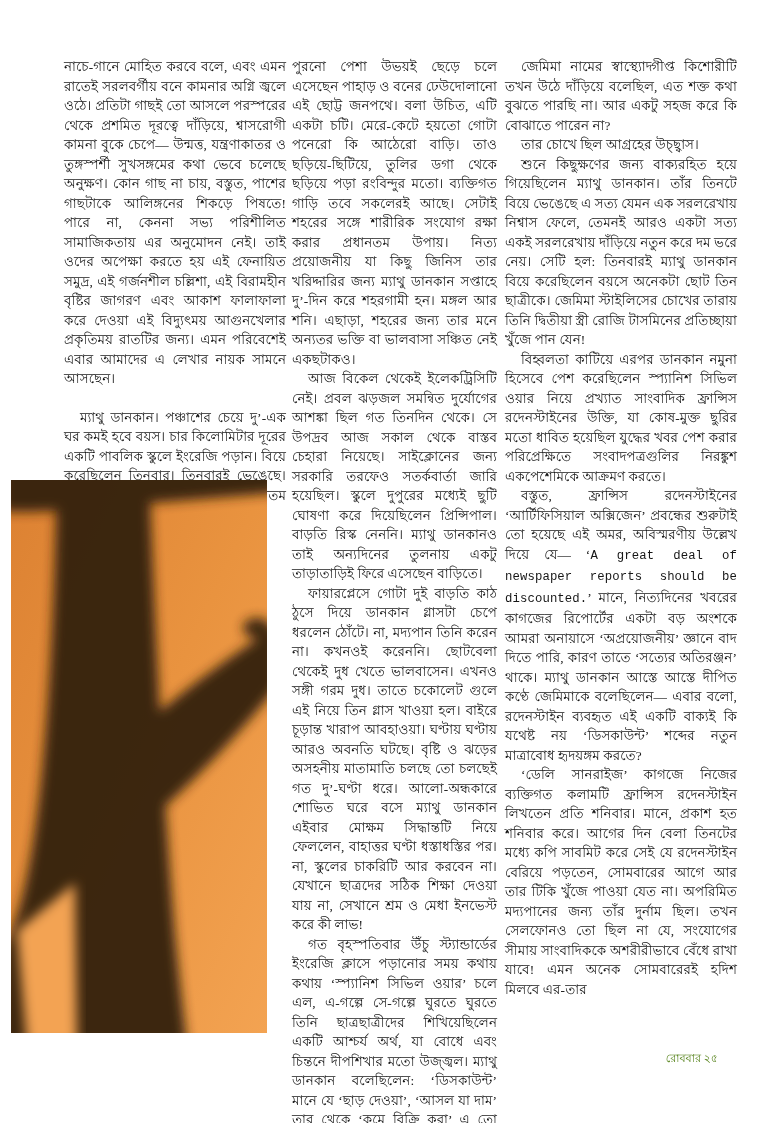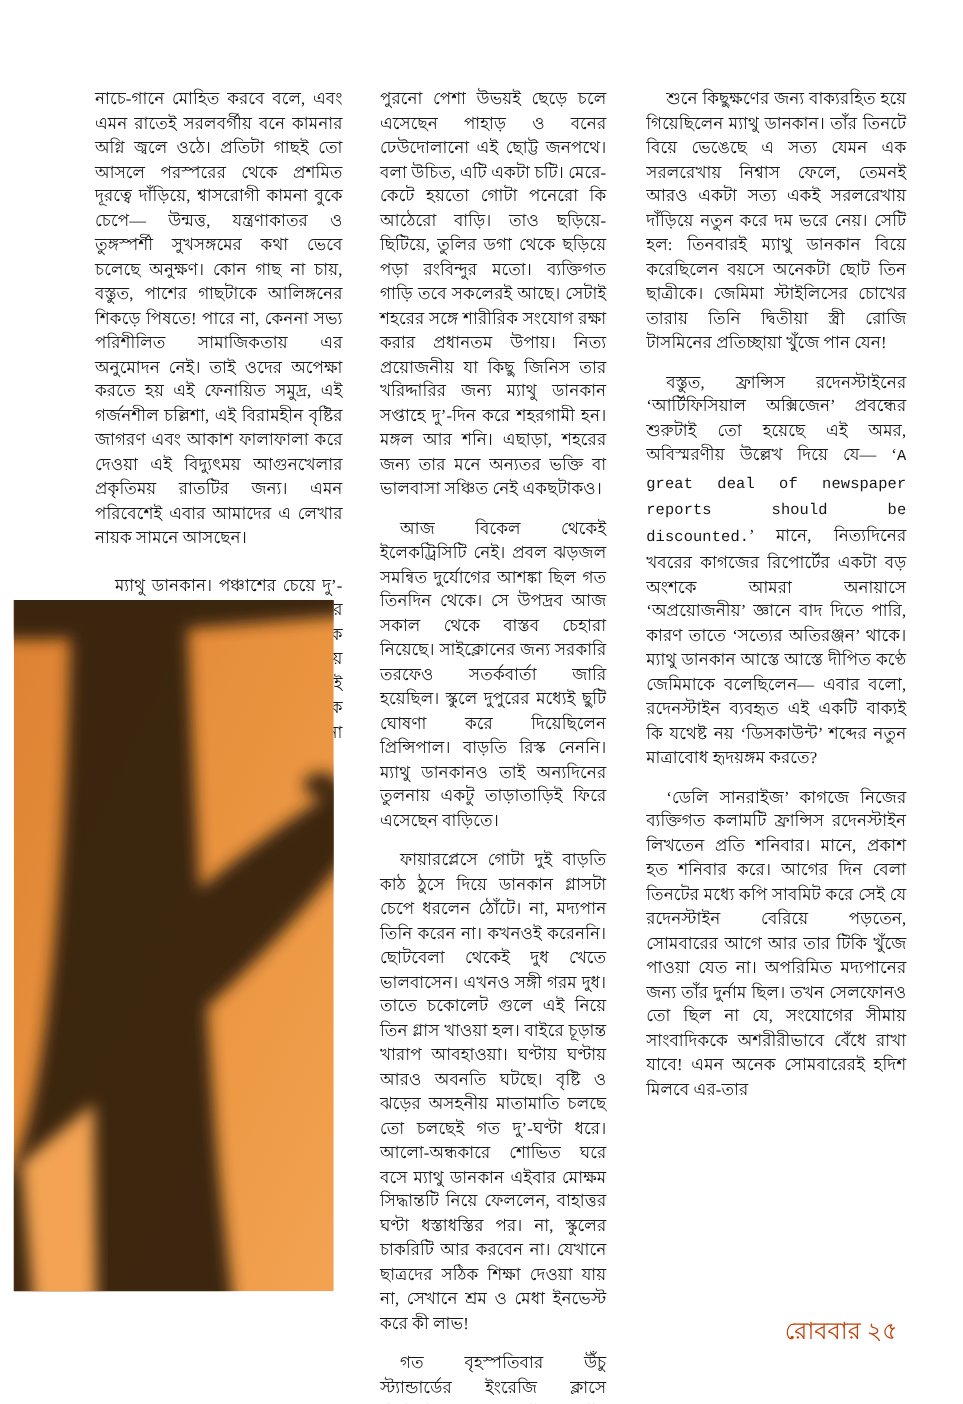--- a/index.html
+++ b/index.html
@@ -16,21 +16,21 @@
     position: absolute;
     top: 57px;
     text-align: justify;
     font-size: 13.4px;
     line-height: 19.5px;
     letter-spacing: 0.1px;
   }
   .col1 { left: 64px;  width: 222px; }
   .col2 { left: 292px; width: 205px; }
   .col3 { left: 505px; width: 232px; }
-  .para { margin: 12px; }
+  .para { margin: 0; }
   .indent { text-indent: 16px; }
   .gap-above { margin-top: 19px; }
   .section-heading {
     margin: 18px 0 2px 0;
     font-size: 13.8px;
     font-weight: bold;
     text-indent: 2px;
   }
   .latin {
     font-family: Liberation Mono, monospace;
@@ -42,43 +42,46 @@
     top: 480px;
     width: 256px;
     height: 553px;
     margin: 0;
   }
   .photo svg { display: block; width: 100%; height: 100%; }
   .footer {
     position: absolute;
     top: 1050px;
     right: 52px;
-    font-size: 19px;
-    color: #c2410c;
+    font-size: 11px;
+    color: #4d7c0f;
   }
 </style>
 </head>
 <body>
 
 <div class="page">
 
   <div class="col col1">
     <p class="para">নাচে-গানে মোহিত করবে বলে, এবং এমন রাতেই সরলবর্গীয় বনে কামনার অগ্নি জ্বলে ওঠে। প্রতিটা গাছই তো আসলে পরস্পরের থেকে প্রশমিত দূরত্বে দাঁড়িয়ে, শ্বাসরোগী কামনা বুকে চেপে— উন্মত্ত, যন্ত্রণাকাতর ও তুঙ্গস্পর্শী সুখসঙ্গমের কথা ভেবে চলেছে অনুক্ষণ। কোন গাছ না চায়, বস্তুত, পাশের গাছটাকে আলিঙ্গনের শিকড়ে পিষতে! পারে না, কেননা সভ্য পরিশীলিত সামাজিকতায় এর অনুমোদন নেই। তাই ওদের অপেক্ষা করতে হয় এই ফেনায়িত সমুদ্র, এই গর্জনশীল চল্লিশা, এই বিরামহীন বৃষ্টির জাগরণ এবং আকাশ ফালাফালা করে দেওয়া এই বিদ্যুৎময় আগুনখেলার প্রকৃতিময় রাতটির জন্য। এমন পরিবেশেই এবার আমাদের এ লেখার নায়ক সামনে আসছেন।</p>
     <p class="para indent gap-above">ম্যাথু ডানকান। পঞ্চাশের চেয়ে দু’-এক ঘর কমই হবে বয়স। চার কিলোমিটার দূরের একটি পাবলিক স্কুলে ইংরেজি পড়ান। বিয়ে করেছিলেন তিনবার। তিনবারই ভেঙেছে। আগে কলেজের অধ্যাপক ছিলেন, শেষতম বিচ্ছেদটির পর পুরনো শহর,</p>
   </div>
 
   <div class="col col2">
     <p class="para">পুরনো পেশা উভয়ই ছেড়ে চলে এসেছেন পাহাড় ও বনের ঢেউদোলানো এই ছোট্ট জনপথে। বলা উচিত, এটি একটা চটি। মেরে-কেটে হয়তো গোটা পনেরো কি আঠেরো বাড়ি। তাও ছড়িয়ে-ছিটিয়ে, তুলির ডগা থেকে ছড়িয়ে পড়া রংবিন্দুর মতো। ব্যক্তিগত গাড়ি তবে সকলেরই আছে। সেটাই শহরের সঙ্গে শারীরিক সংযোগ রক্ষা করার প্রধানতম উপায়। নিত্য প্রয়োজনীয় যা কিছু জিনিস তার খরিদ্দারির জন্য ম্যাথু ডানকান সপ্তাহে দু’-দিন করে শহরগামী হন। মঙ্গল আর শনি। এছাড়া, শহরের জন্য তার মনে অন্যতর ভক্তি বা ভালবাসা সঞ্চিত নেই একছটাকও।</p>
     <p class="para indent">আজ বিকেল থেকেই ইলেকট্রিসিটি নেই। প্রবল ঝড়জল সমন্বিত দুর্যোগের আশঙ্কা ছিল গত তিনদিন থেকে। সে উপদ্রব আজ সকাল থেকে বাস্তব চেহারা নিয়েছে। সাইক্লোনের জন্য সরকারি তরফেও সতর্কবার্তা জারি হয়েছিল। স্কুলে দুপুরের মধ্যেই ছুটি ঘোষণা করে দিয়েছিলেন প্রিন্সিপাল। বাড়তি রিস্ক নেননি। ম্যাথু ডানকানও তাই অন্যদিনের তুলনায় একটু তাড়াতাড়িই ফিরে এসেছেন বাড়িতে।</p>
     <p class="para indent">ফায়ারপ্লেসে গোটা দুই বাড়তি কাঠ ঠুসে দিয়ে ডানকান গ্লাসটা চেপে ধরলেন ঠোঁটে। না, মদ্যপান তিনি করেন না। কখনওই করেননি। ছোটবেলা থেকেই দুধ খেতে ভালবাসেন। এখনও সঙ্গী গরম দুধ। তাতে চকোলেট গুলে এই নিয়ে তিন গ্লাস খাওয়া হল। বাইরে চূড়ান্ত খারাপ আবহাওয়া। ঘণ্টায় ঘণ্টায় আরও অবনতি ঘটছে। বৃষ্টি ও ঝড়ের অসহনীয় মাতামাতি চলছে তো চলছেই গত দু’-ঘণ্টা ধরে। আলো-অন্ধকারে শোভিত ঘরে বসে ম্যাথু ডানকান এইবার মোক্ষম সিদ্ধান্তটি নিয়ে ফেললেন, বাহাত্তর ঘণ্টা ধস্তাধস্তির পর। না, স্কুলের চাকরিটি আর করবেন না। যেখানে ছাত্রদের সঠিক শিক্ষা দেওয়া যায় না, সেখানে শ্রম ও মেধা ইনভেস্ট করে কী লাভ!</p>
     <p class="para indent">গত বৃহস্পতিবার উঁচু স্ট্যান্ডার্ডের ইংরেজি ক্লাসে পড়ানোর সময় কথায় কথায় ‘স্প্যানিশ সিভিল ওয়ার’ চলে এল, এ-গল্পে সে-গল্পে ঘুরতে ঘুরতে তিনি ছাত্রছাত্রীদের শিখিয়েছিলেন একটি আশ্চর্য অর্থ, যা বোধে এবং চিন্তনে দীপশিখার মতো উজ্জ্বল। ম্যাথু ডানকান বলেছিলেন: ‘ডিসকাউন্ট’ মানে যে ‘ছাড় দেওয়া’, ‘আসল যা দাম’ তার থেকে ‘কমে বিক্রি করা’ এ তো আমরা জানি। কিন্তু মনে রেখো ডিসকাউন্টের আরও একটি ‘অর্থ’ আছে। সেটা খুব বেশি ব্যবহৃত হয় না। কিন্তু প্রয়োগের মতো প্রয়োগ করতে পারলে, তা হয়ে উঠতে পারে অব্যর্থ শক্তিশেল। ‘ডিসকাউন্ট’ শব্দের সেই অর্থটা হল— ‘কোনও তথ্যকে অংশত বা সম্পূর্ণত অগ্রাহ্য করা। অতিরঞ্জন উপেক্ষা করে ছেঁকে শাঁসটুকু গ্রহণ করা।’ বিশ্বাস আর অবিশ্বাসের মাঝে এই ‘ডিসকাউন্ট’ শব্দটা তখন</p>
   </div>
 
   <div class="col col3">
+    <p class="para indent">জেমিমা নামের স্বাস্থ্যোদ্গীপ্ত কিশোরীটি তখন উঠে দাঁড়িয়ে বলেছিল, এত শক্ত কথা বুঝতে পারছি না। আর একটু সহজ করে কি বোঝাতে পারেন না?</p>
+    <p class="para indent">তার চোখে ছিল আগ্রহের উচ্ছ্বাস।</p>
     <p class="para indent">শুনে কিছুক্ষণের জন্য বাক্যরহিত হয়ে গিয়েছিলেন ম্যাথু ডানকান। তাঁর তিনটে বিয়ে ভেঙেছে এ সত্য যেমন এক সরলরেখায় নিশ্বাস ফেলে, তেমনই আরও একটা সত্য একই সরলরেখায় দাঁড়িয়ে নতুন করে দম ভরে নেয়। সেটি হল: তিনবারই ম্যাথু ডানকান বিয়ে করেছিলেন বয়সে অনেকটা ছোট তিন ছাত্রীকে। জেমিমা স্টাইলিসের চোখের তারায় তিনি দ্বিতীয়া স্ত্রী রোজি টাসমিনের প্রতিচ্ছায়া খুঁজে পান যেন!</p>
+    <p class="para indent">বিহ্বলতা কাটিয়ে এরপর ডানকান নমুনা হিসেবে পেশ করেছিলেন স্প্যানিশ সিভিল ওয়ার নিয়ে প্রখ্যাত সাংবাদিক ফ্রান্সিস রদেনস্টাইনের উক্তি, যা কোষ-মুক্ত ছুরির মতো ধাবিত হয়েছিল যুদ্ধের খবর পেশ করার পরিপ্রেক্ষিতে সংবাদপত্রগুলির নিরঙ্কুশ একপেশেমিকে আক্রমণ করতে।</p>
     <p class="para indent"><span>বস্তুত, ফ্রান্সিস রদেনস্টাইনের ‘আর্টিফিসিয়াল অক্সিজেন’ প্রবন্ধের শুরুটাই তো হয়েছে এই অমর, অবিস্মরণীয় উল্লেখ দিয়ে যে— ‘</span><span class="latin">A great deal of newspaper reports should be discounted.</span><span>’ মানে, নিত্যদিনের খবরের কাগজের রিপোর্টের একটা বড় অংশকে আমরা অনায়াসে ‘অপ্রয়োজনীয়’ জ্ঞানে বাদ দিতে পারি, কারণ তাতে ‘সত্যের অতিরঞ্জন’ থাকে। ম্যাথু ডানকান আস্তে আস্তে দীপিত কণ্ঠে জেমিমাকে বলেছিলেন— এবার বলো, রদেনস্টাইন ব্যবহৃত এই একটি বাক্যই কি যথেষ্ট নয় ‘ডিসকাউন্ট’ শব্দের নতুন মাত্রাবোধ হৃদয়ঙ্গম করতে?</span></p>
     <p class="para indent">‘ডেলি সানরাইজ’ কাগজে নিজের ব্যক্তিগত কলামটি ফ্রান্সিস রদেনস্টাইন লিখতেন প্রতি শনিবার। মানে, প্রকাশ হত শনিবার করে। আগের দিন বেলা তিনটের মধ্যে কপি সাবমিট করে সেই যে রদেনস্টাইন বেরিয়ে পড়তেন, সোমবারের আগে আর তার টিকি খুঁজে পাওয়া যেত না। অপরিমিত মদ্যপানের জন্য তাঁর দুর্নাম ছিল। তখন সেলফোনও তো ছিল না যে, সংযোগের সীমায় সাংবাদিককে অশরীরীভাবে বেঁধে রাখা যাবে! এমন অনেক সোমবারেরই হদিশ মিলবে এর-তার</p>
   </div>
 
   <figure class="photo">
     <svg viewBox="0 0 256 553" preserveAspectRatio="none">
       <defs>
         <linearGradient id="wall" x1="0" y1="0" x2="1" y2="1">
           <stop offset="0" stop-color="#dc8132"></stop>
           <stop offset="0.5" stop-color="#e9933f"></stop>

